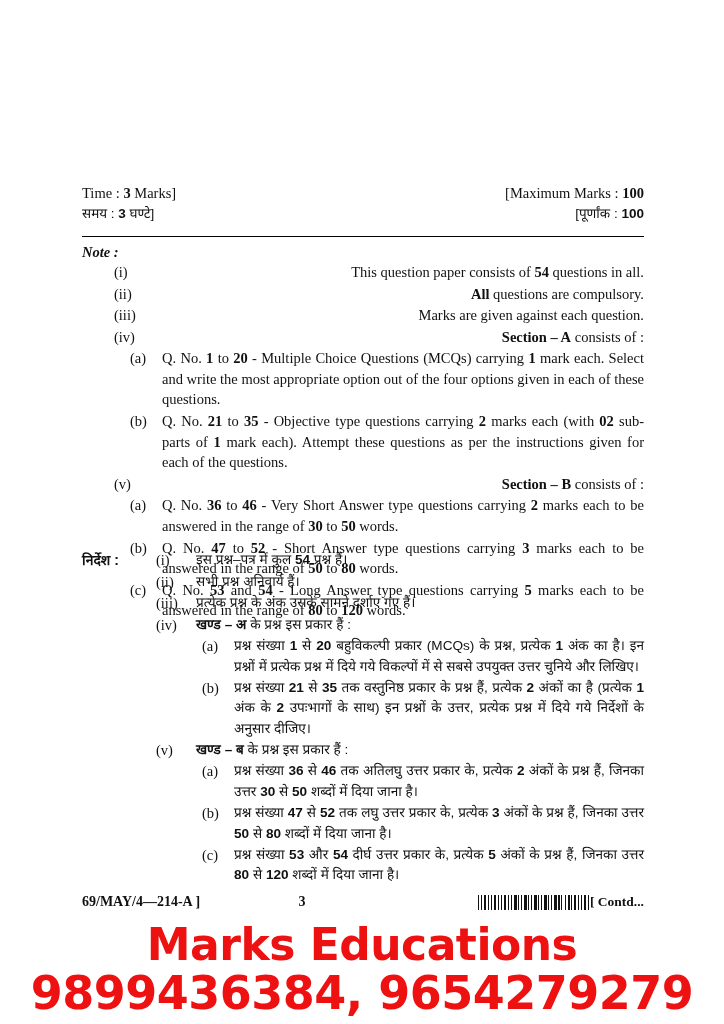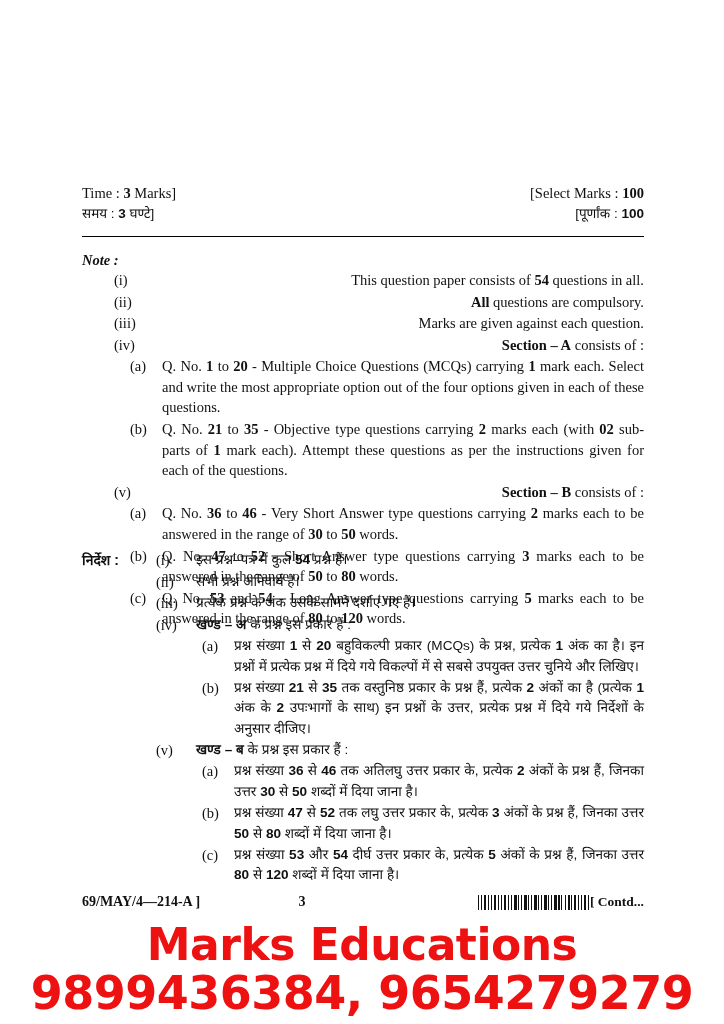--- a/index.html
+++ b/index.html
@@ -221,31 +221,31 @@
 </style>
 </head>
 <body>
 
 <div class="page">
 
 
   <div class="meta">
     <div class="meta-row">
       <div><span>Time : </span><b>3</b><span> Marks]</span></div>
-      <div><span>[Select Marks : </span><b>100</b></div>
+      <div><span>[Maximum Marks : </span><b>100</b></div>
     </div>
     <div class="meta-row meta-hi">
       <div><span>समय : </span><b>3</b><span> घण्टे]</span></div>
       <div><span>[पूर्णांक : </span><b>100</b></div>
     </div>
   </div>
 
   <div class="rule"></div>
 
-  <div class="block" style="top:252px;">
+  <div class="block" style="top:244px;">
     <div class="note-label">Note :</div>
 
     <div class="lvl1">
       <div class="marker">(i)</div>
       <div class="body">
           <div class="txt-en nojust">This question paper consists of <b>54</b> questions in all.</div>
         </div>
     </div>
 
     <div class="lvl1">

